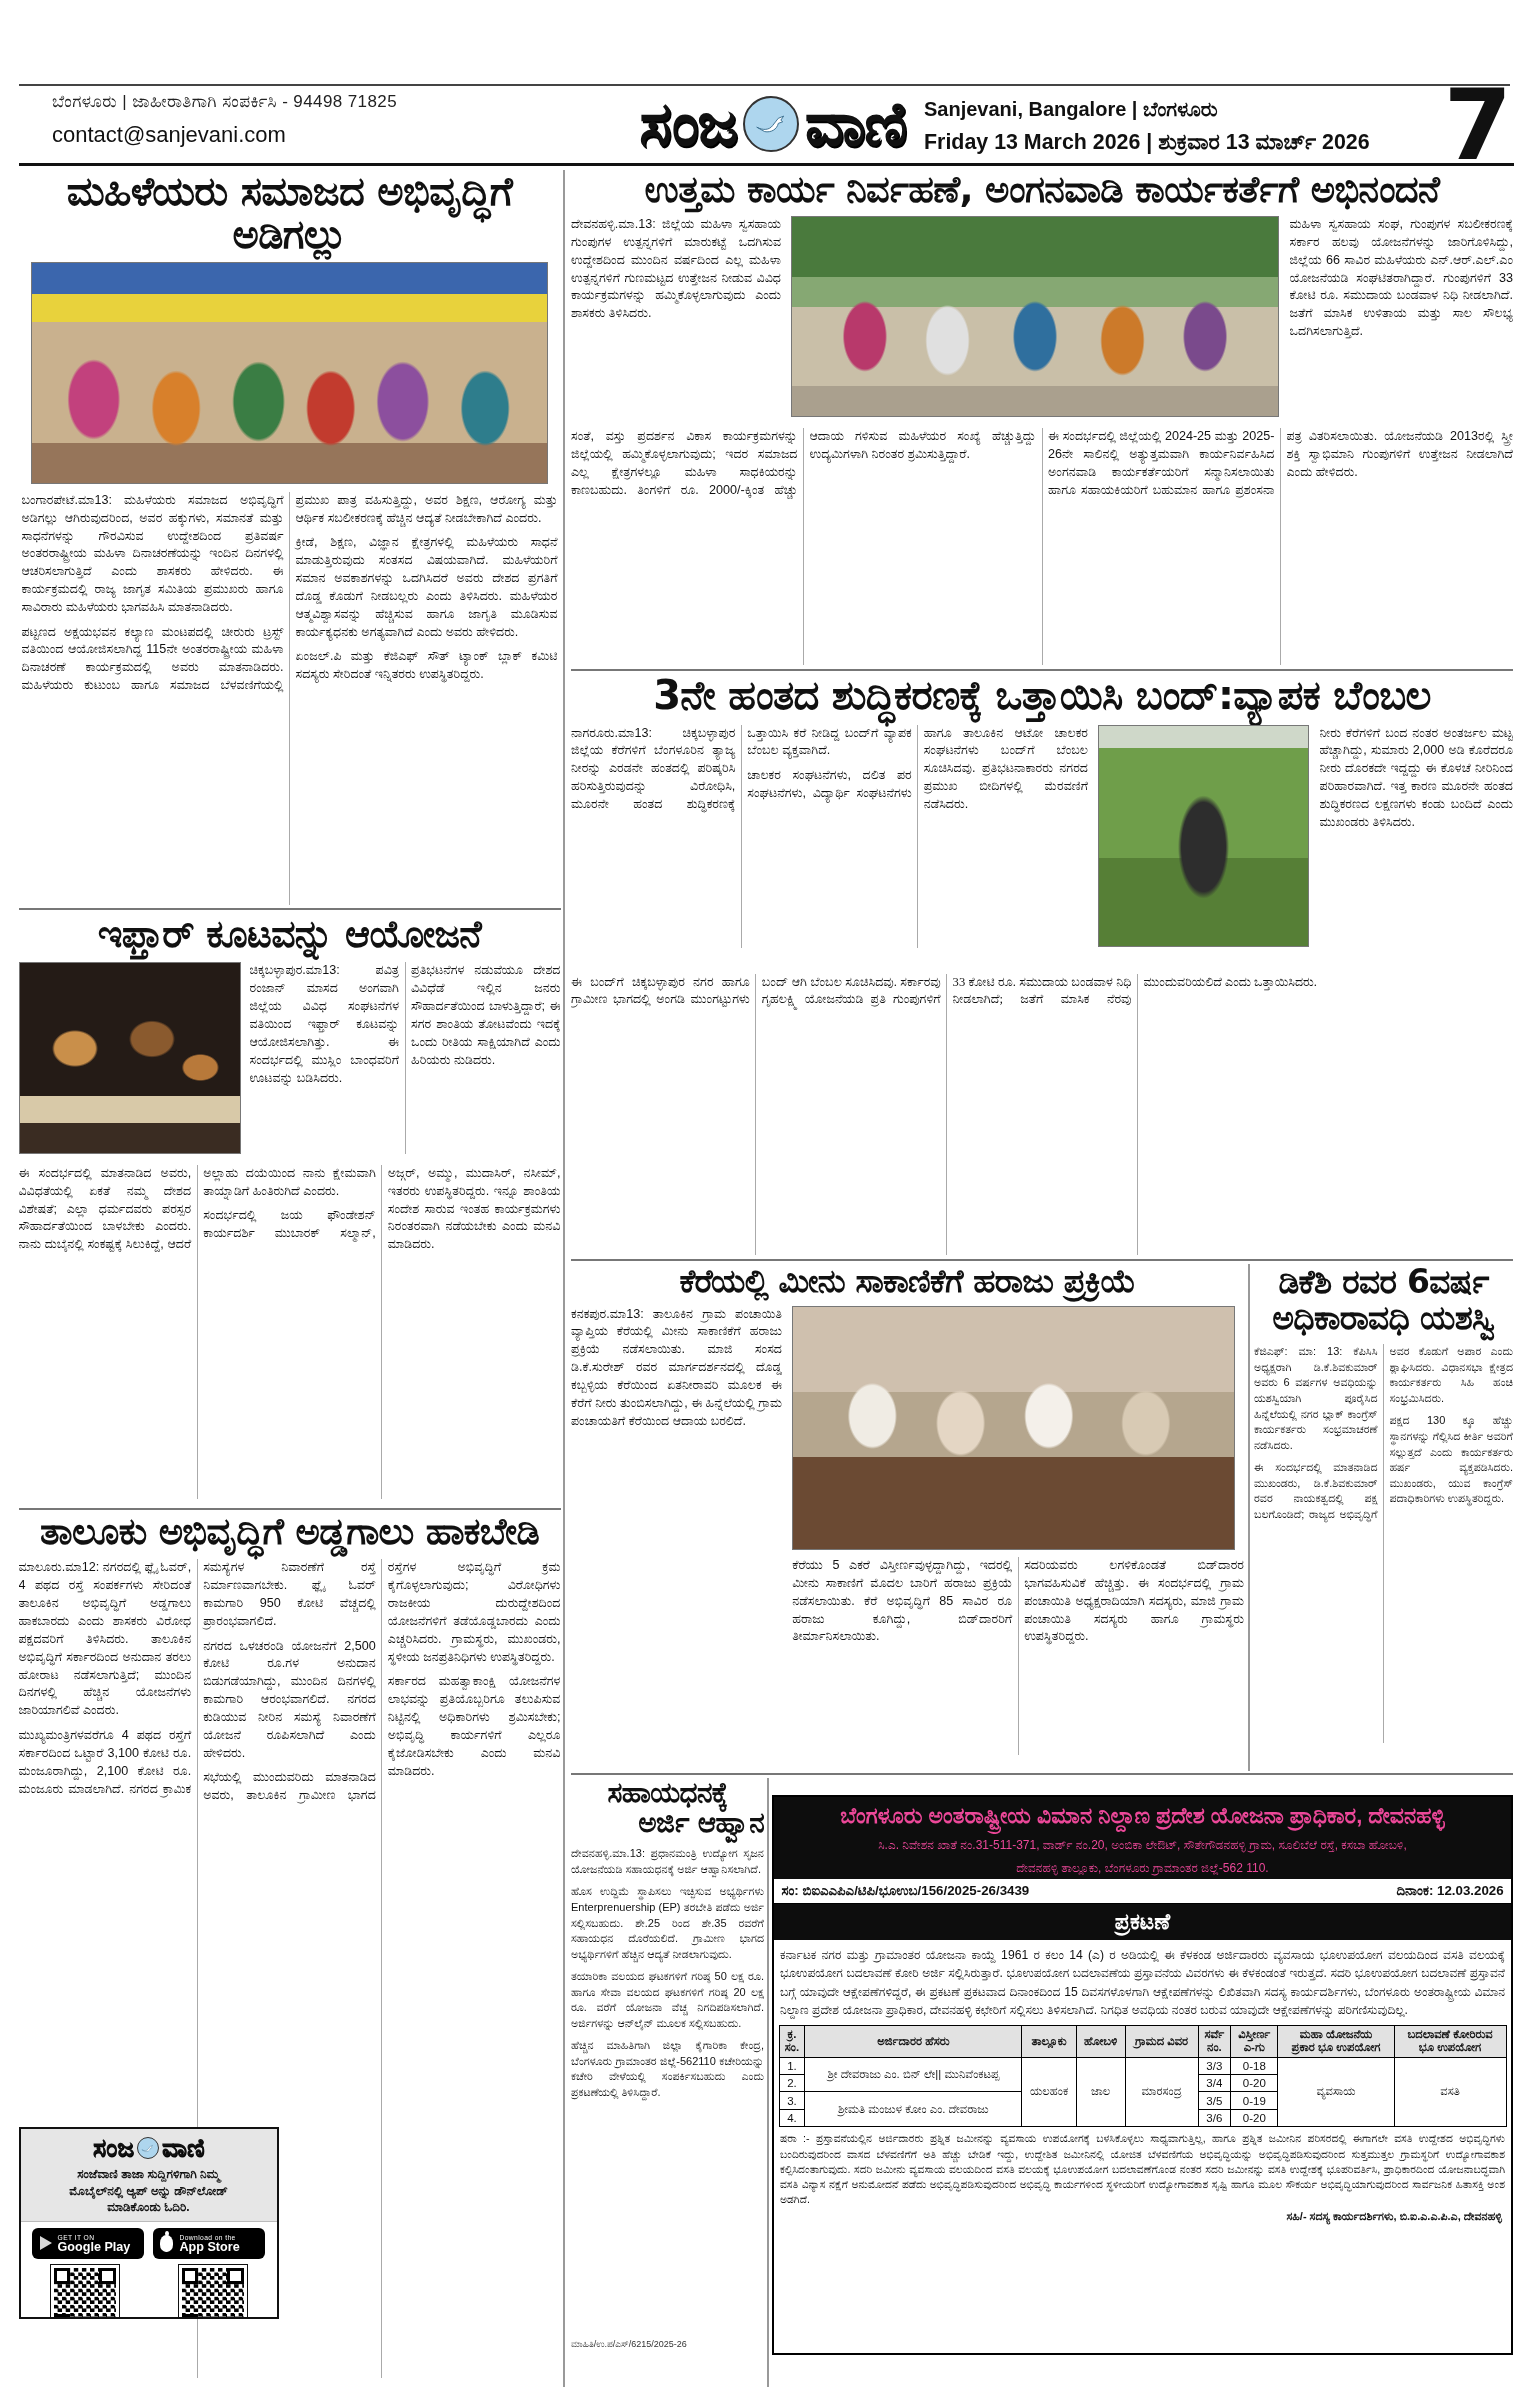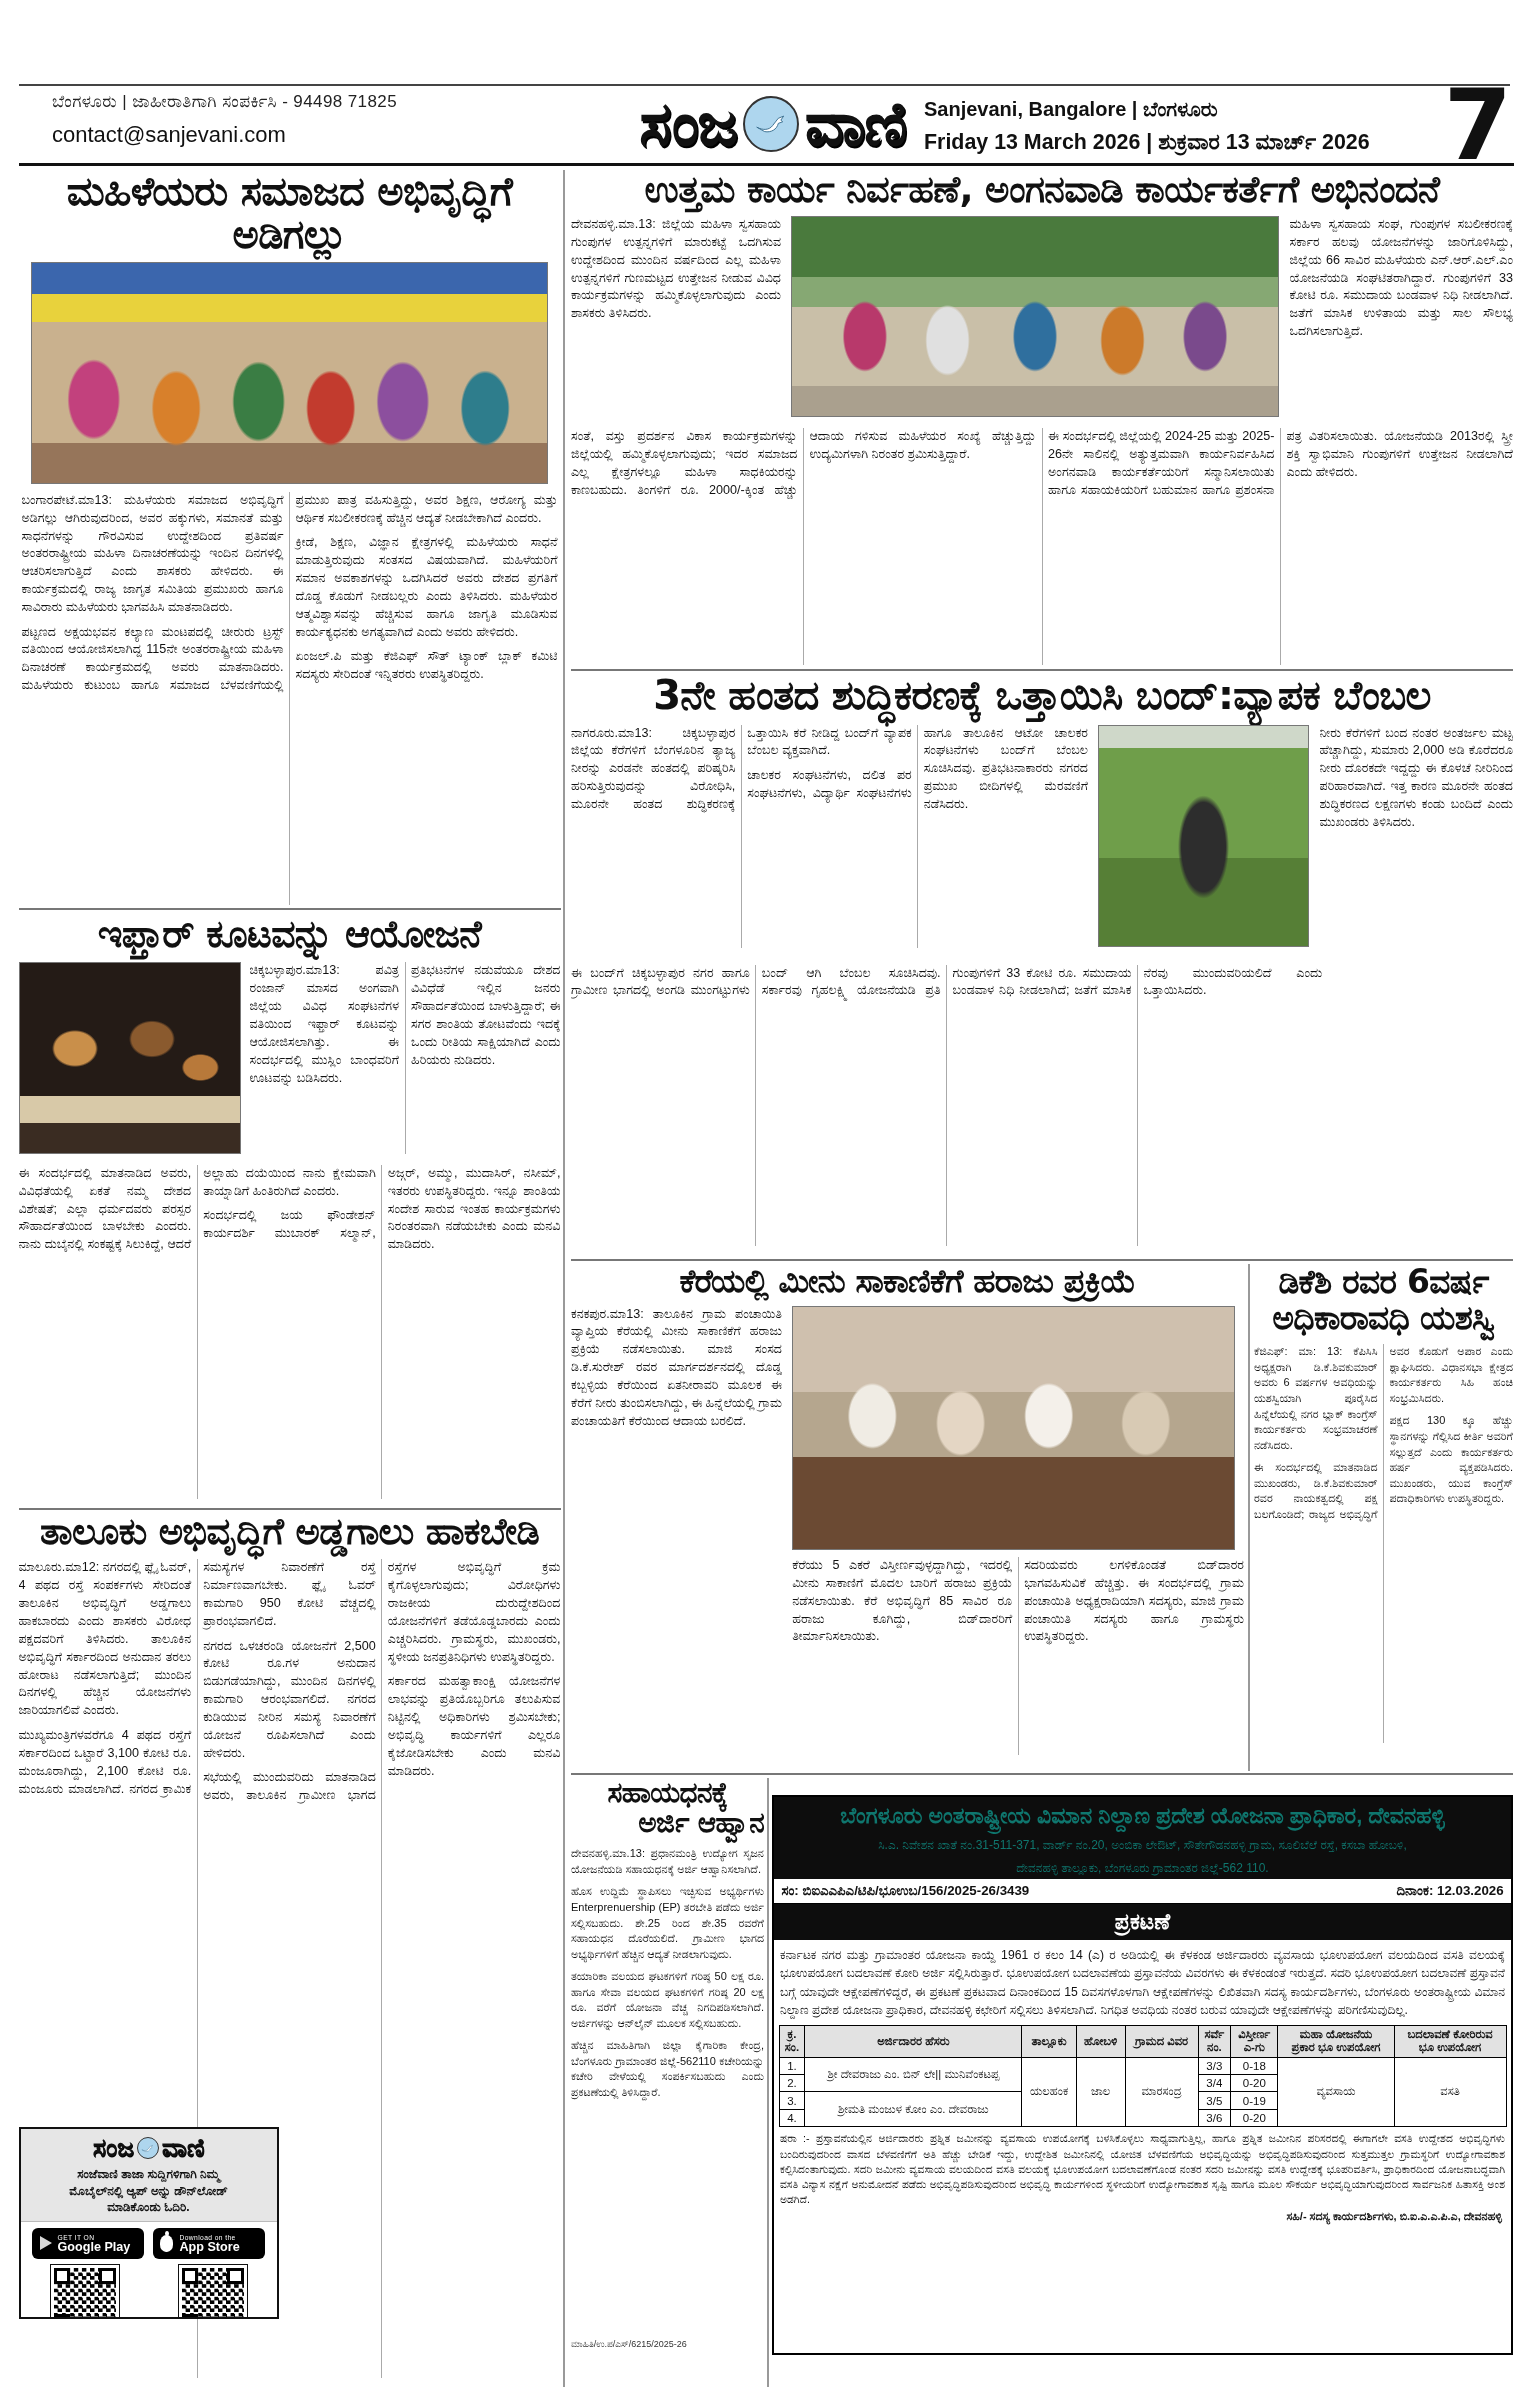--- a/index.html
+++ b/index.html
@@ -103,21 +103,21 @@
   .apple-shape::before { content:""; position:absolute; top:-4.4px; left:5.2px; width:3.7px; height:5.2px; background:#fff; border-radius:50%; }
   .qr-row { display:flex; justify-content:space-around; margin-top:6px; }
   .qr { width:68px; height:68px; border:3.7px solid #fff; outline:1.5px solid #111; position:relative;
         background:repeating-conic-gradient(#000 0% 25%, #fff 0% 50%); background-size:8.1px 8.1px; }
   .qr .fp { position:absolute; width:16.3px; height:16.3px; border:3.7px solid #000; background:#fff; }
   .qr .fp.tl{ top:0; left:0; } .qr .fp.tr{ top:0; right:0; } .qr .fp.bl{ bottom:0; left:0; }
 
   
   #notice { position:absolute; left:772px; top:1795px; width:741px; height:560px; border:2.2px solid #000;
             background:#fff; overflow:hidden; }
-  .n-head { background:#0d0d0d; color:#0f766e; text-align:center; padding:6px 7.4px 4.4px; }
+  .n-head { background:#0d0d0d; color:#ec4899; text-align:center; padding:6px 7.4px 4.4px; }
   .n-title { font-size:22px; font-weight:800; }
   .n-addr { font-size:12px; margin-top:9px; }
   .n-ref { display:flex; justify-content:space-between; font-weight:bold; font-size:13.3px;
            padding:3.7px 7.4px; border-bottom:1.5px solid #000; }
   .n-pub { background:#0d0d0d; color:#fff; text-align:center; font-size:22px; font-weight:800; padding:5.2px 0; }
   .n-para { font-size:12.2px; line-height:1.5; text-align:justify; padding:6px 6px 4.4px; }
   .n-table { width:calc(100% - 9px); margin:1.5px auto 0; border-collapse:collapse; font-size:11.5px; text-align:center; }
   .n-table th, .n-table td { border:1.5px solid #000; padding:2.2px 3px; }
   .n-table th { background:#e2e2e2; font-weight:bold; white-space:pre-line; }
   .n-note { font-size:10.7px; line-height:1.42; text-align:justify; padding:4.4px 6px 1.5px; }
@@ -224,21 +224,21 @@
     <div style="display:flex; gap:10.3px; height:226px;">
       <div class="body-text c3" style="width:517px; height:223px;">
         <p>ನಾಗರೂರು.ಮಾ13: ಚಿಕ್ಕಬಳ್ಳಾಪುರ ಜಿಲ್ಲೆಯ ಕೆರೆಗಳಿಗೆ ಬೆಂಗಳೂರಿನ ತ್ಯಾಜ್ಯ ನೀರನ್ನು ಎರಡನೇ ಹಂತದಲ್ಲಿ ಪರಿಷ್ಕರಿಸಿ ಹರಿಸುತ್ತಿರುವುದನ್ನು ವಿರೋಧಿಸಿ, ಮೂರನೇ ಹಂತದ ಶುದ್ಧಿಕರಣಕ್ಕೆ ಒತ್ತಾಯಿಸಿ ಕರೆ ನೀಡಿದ್ದ ಬಂದ್‌ಗೆ ವ್ಯಾಪಕ ಬೆಂಬಲ ವ್ಯಕ್ತವಾಗಿದೆ.</p>
         <p>ಚಾಲಕರ ಸಂಘಟನೆಗಳು, ದಲಿತ ಪರ ಸಂಘಟನೆಗಳು, ವಿದ್ಯಾರ್ಥಿ ಸಂಘಟನೆಗಳು ಹಾಗೂ ತಾಲೂಕಿನ ಆಟೋ ಚಾಲಕರ ಸಂಘಟನೆಗಳು ಬಂದ್‌ಗೆ ಬೆಂಬಲ ಸೂಚಿಸಿದವು. ಪ್ರತಿಭಟನಾಕಾರರು ನಗರದ ಪ್ರಮುಖ ಬೀದಿಗಳಲ್ಲಿ ಮೆರವಣಿಗೆ ನಡೆಸಿದರು.</p>
       </div>
       <div class="photo photo-bandh"></div>
       <div class="body-text c1" style="flex:1; height:223px;">
         <p>ನೀರು ಕೆರೆಗಳಿಗೆ ಬಂದ ನಂತರ ಅಂತರ್ಜಲ ಮಟ್ಟ ಹೆಚ್ಚಾಗಿದ್ದು, ಸುಮಾರು 2,000 ಅಡಿ ಕೊರೆದರೂ ನೀರು ದೊರಕದೇ ಇದ್ದದ್ದು ಈ ಕೊಳಚೆ ನೀರಿನಿಂದ ಪರಿಹಾರವಾಗಿದೆ. ಇತ್ತ ಕಾರಣ ಮೂರನೇ ಹಂತದ ಶುದ್ಧಿಕರಣದ ಲಕ್ಷಣಗಳು ಕಂಡು ಬಂದಿದೆ ಎಂದು ಮುಖಂಡರು ತಿಳಿಸಿದರು.</p>
       </div>
     </div>
-    <div class="body-text c5" style="height:281px; margin-top:14px;">
+    <div class="body-text c5" style="height:281px; margin-top:23px;font-family:Liberation Serif, serif;">
       <p>ಈ ಬಂದ್‌ಗೆ ಚಿಕ್ಕಬಳ್ಳಾಪುರ ನಗರ ಹಾಗೂ ಗ್ರಾಮೀಣ ಭಾಗದಲ್ಲಿ ಅಂಗಡಿ ಮುಂಗಟ್ಟುಗಳು ಬಂದ್ ಆಗಿ ಬೆಂಬಲ ಸೂಚಿಸಿದವು. ಸರ್ಕಾರವು ಗೃಹಲಕ್ಷ್ಮಿ ಯೋಜನೆಯಡಿ ಪ್ರತಿ ಗುಂಪುಗಳಿಗೆ 33 ಕೋಟಿ ರೂ. ಸಮುದಾಯ ಬಂಡವಾಳ ನಿಧಿ ನೀಡಲಾಗಿದೆ; ಜತೆಗೆ ಮಾಸಿಕ ನೆರವು ಮುಂದುವರಿಯಲಿದೆ ಎಂದು ಒತ್ತಾಯಿಸಿದರು.</p>
     </div>
   </div>
 
   <div class="art" id="art-fish">
     <div class="headline" style="font-size:32px; margin-bottom:7px;">ಕೆರೆಯಲ್ಲಿ ಮೀನು ಸಾಕಾಣಿಕೆಗೆ ಹರಾಜು ಪ್ರಕ್ರಿಯೆ</div>
     <div style="display:flex; gap:10.3px;">
       <div class="body-text c1" style="width:211px; height:452px;">
         <p>ಕನಕಪುರ.ಮಾ13: ತಾಲೂಕಿನ ಗ್ರಾಮ ಪಂಚಾಯಿತಿ ವ್ಯಾಪ್ತಿಯ ಕೆರೆಯಲ್ಲಿ ಮೀನು ಸಾಕಾಣಿಕೆಗೆ ಹರಾಜು ಪ್ರಕ್ರಿಯೆ ನಡೆಸಲಾಯಿತು. ಮಾಜಿ ಸಂಸದ ಡಿ.ಕೆ.ಸುರೇಶ್ ರವರ ಮಾರ್ಗದರ್ಶನದಲ್ಲಿ ದೊಡ್ಡ ಕಬ್ಬಳ್ಳಿಯ ಕೆರೆಯಿಂದ ಏತನೀರಾವರಿ ಮೂಲಕ ಈ ಕೆರೆಗೆ ನೀರು ತುಂಬಿಸಲಾಗಿದ್ದು, ಈ ಹಿನ್ನೆಲೆಯಲ್ಲಿ ಗ್ರಾಮ ಪಂಚಾಯತಿಗೆ ಕೆರೆಯಿಂದ ಆದಾಯ ಬರಲಿದೆ.</p>
       </div>

